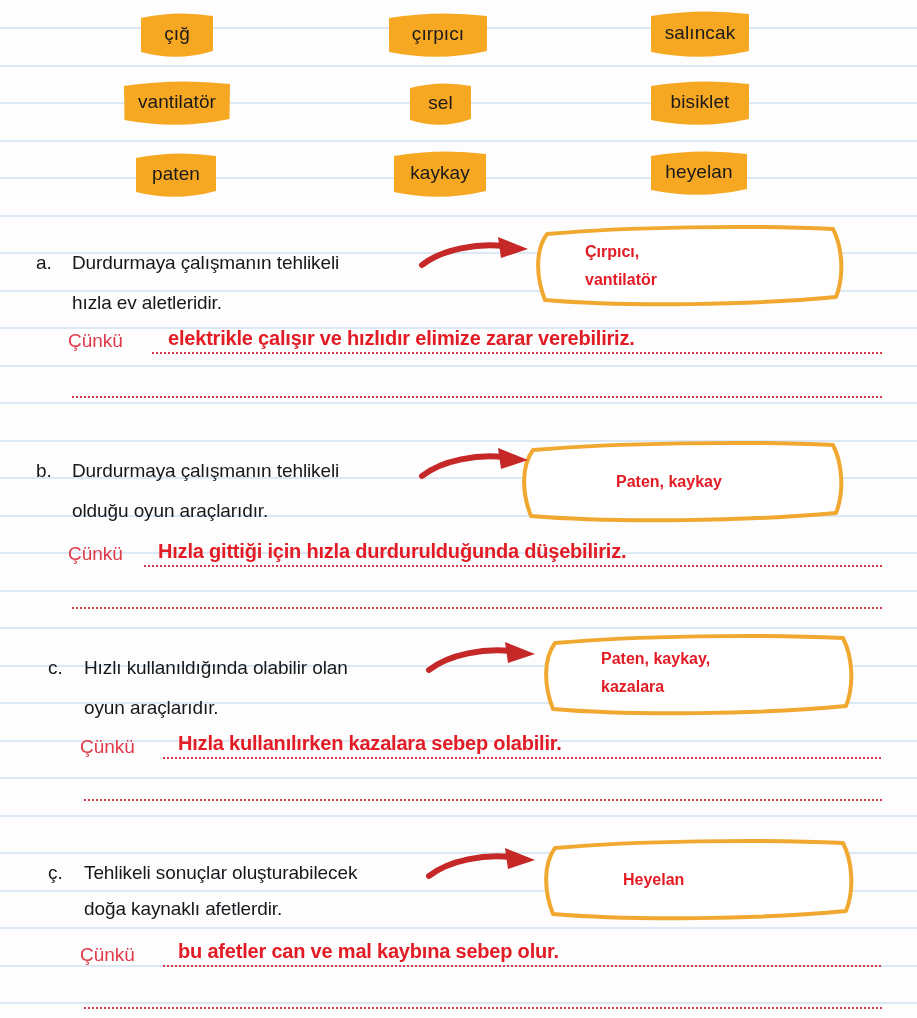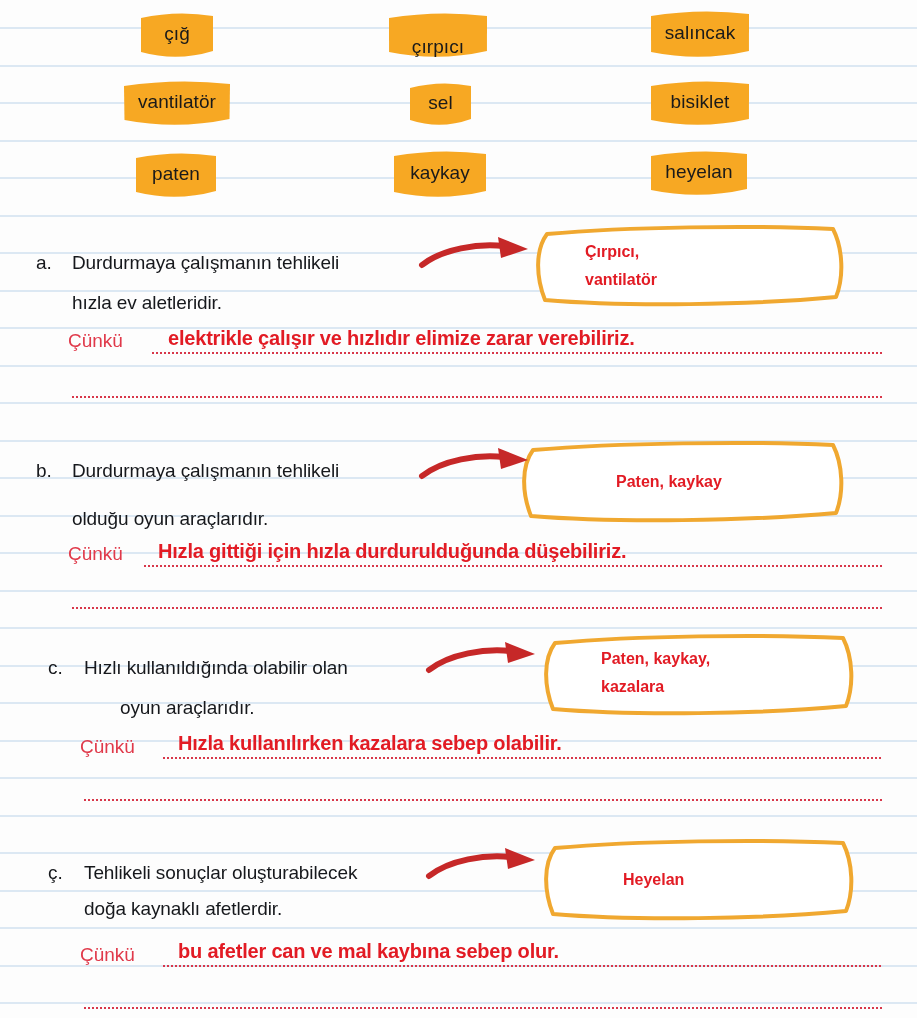--- a/index.html
+++ b/index.html
@@ -158,21 +158,21 @@
       <div class="rule" style="top: 1002px; background: rgb(220, 232, 243);"></div>
     </div>
 
   <div id="chips">
       <div class="chip" style="left: 135px; top: 10px; width: 84px; height: 48px;">
         <svg class="chip-bg" viewBox="0 0 84 48" width="84" height="48">
           <path d="M 6,8 Q 42,0 78,6 L 78,41 Q 42,52 6,42 Z" fill="#f7a823"></path>
         </svg>
         <span class="chip-label">çığ</span>
       </div>
-      <div class="chip" style="left: 383px; top: 10px; width: 110px; height: 48px; align-items: flex-end;">
+      <div class="chip" style="left: 383px; top: 10px; width: 110px; height: 48px;">
         <svg class="chip-bg" viewBox="0 0 110 48" width="110" height="48">
           <path d="M 6,8 Q 55,0 104,6 L 103.95,41 Q 55,52 6.05,42 Z" fill="#f7a823"></path>
         </svg>
         <span class="chip-label">çırpıcı</span>
       </div>
       <div class="chip" style="left: 645px; top: 8px; width: 110px; height: 50px;">
         <svg class="chip-bg" viewBox="0 0 110 50" width="110" height="50">
           <path d="M 6,8 Q 55,0 104,6 L 103.95,43 Q 55,54 6.05,44 Z" fill="#f7a823"></path>
         </svg>
         <span class="chip-label">salıncak</span>
@@ -232,40 +232,40 @@
 vantilatör</div>
         </div>
         <div class="arrow" style="left: 418px; top: 237px;"><svg viewBox="0 0 110 34" width="110" height="34">
             <path d="M 4,28 C 24.2,11.899999999999999 60.50000000000001,6 86,9" fill="none" stroke="#c62828" stroke-width="6" stroke-linecap="round"></path>
             <path d="M 80,0 L 110,12 L 83,21 Z" fill="#c62828"></path>
           </svg></div>
       </div>
       <div class="block" style="top: 0px;">
         <div class="q-letter" style="left: 36px; top: 460px;">b.</div>
         <div class="q-line" style="left: 72px; top: 460px;">Durdurmaya çalışmanın tehlikeli</div>
-        <div class="q-line" style="left: 72px; top: 500px; margin-top: 8px;">olduğu oyun araçlarıdır.</div>
+        <div class="q-line" style="left: 72px; top: 500px;">olduğu oyun araçlarıdır.</div>
         <div class="cunku" style="left: 68px; top: 543px;">Çünkü</div>
         <div class="answer-text" style="left: 158px; top: 540px;">Hızla gittiği için hızla durdurulduğunda düşebiliriz.</div>
         <div class="dotline" style="left: 144px; top: 565px; width: 738px;"></div>
         <div class="dotline" style="left: 72px; top: 607px; width: 810px;"></div>
         <div class="answer-box" style="left: 519px; top: 440px; width: 326px; height: 82px;">
           <svg viewBox="0 0 326 82" width="326" height="82">
             <path d="M 14,10 C 97.8,3 228.2,1 314,5 C 324,24.599999999999998 325,53.300000000000004 317,73 C 228.2,81 97.8,83 12,76 C 3,53.300000000000004 2,26.240000000000002 14,10 Z" fill="#ffffff" stroke="#f0a830" stroke-width="4" stroke-linejoin="round" stroke-linecap="round"></path>
           </svg>
           <div class="box-text" style="left: 60px; top: 28px; margin-left: 37px;">Paten, kaykay</div>
         </div>
         <div class="arrow" style="left: 418px; top: 448px;"><svg viewBox="0 0 110 34" width="110" height="34">
             <path d="M 4,28 C 24.2,11.899999999999999 60.50000000000001,6 86,9" fill="none" stroke="#c62828" stroke-width="6" stroke-linecap="round"></path>
             <path d="M 80,0 L 110,12 L 83,21 Z" fill="#c62828"></path>
           </svg></div>
       </div>
       <div class="block" style="top: 0px;">
         <div class="q-letter" style="left: 48px; top: 657px;">c.</div>
         <div class="q-line" style="left: 84px; top: 657px;">Hızlı kullanıldığında olabilir olan</div>
-        <div class="q-line" style="left: 84px; top: 697px; margin-left: 36px;">oyun araçlarıdır.</div>
+        <div class="q-line" style="left: 84px; top: 697px;">oyun araçlarıdır.</div>
         <div class="cunku" style="left: 80px; top: 736px;">Çünkü</div>
         <div class="answer-text" style="left: 178px; top: 732px;">Hızla kullanılırken kazalara sebep olabilir.</div>
         <div class="dotline" style="left: 163px; top: 757px; width: 718px;"></div>
         <div class="dotline" style="left: 84px; top: 799px; width: 798px;"></div>
         <div class="answer-box" style="left: 541px; top: 633px; width: 314px; height: 82px;">
           <svg viewBox="0 0 314 82" width="314" height="82">
             <path d="M 14,10 C 94.2,3 219.79999999999998,1 302,5 C 312,24.599999999999998 313,53.300000000000004 305,73 C 219.79999999999998,81 94.2,83 12,76 C 3,53.300000000000004 2,26.240000000000002 14,10 Z" fill="#ffffff" stroke="#f0a830" stroke-width="4" stroke-linejoin="round" stroke-linecap="round"></path>
           </svg>
           <div class="box-text" style="left: 60px; top: 12px;">Paten, kaykay,
 kazalara</div>

